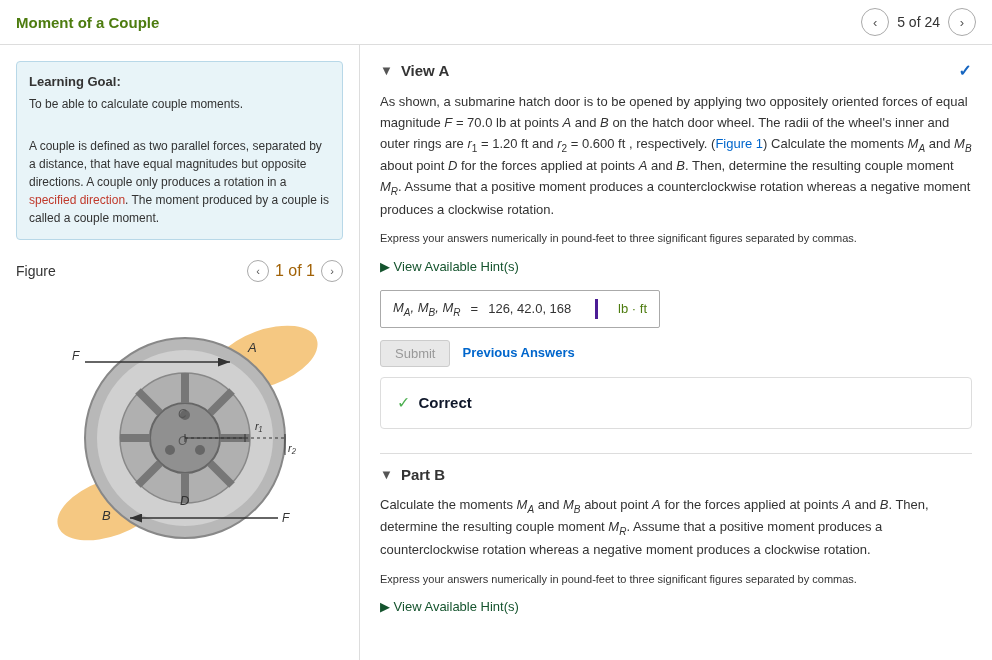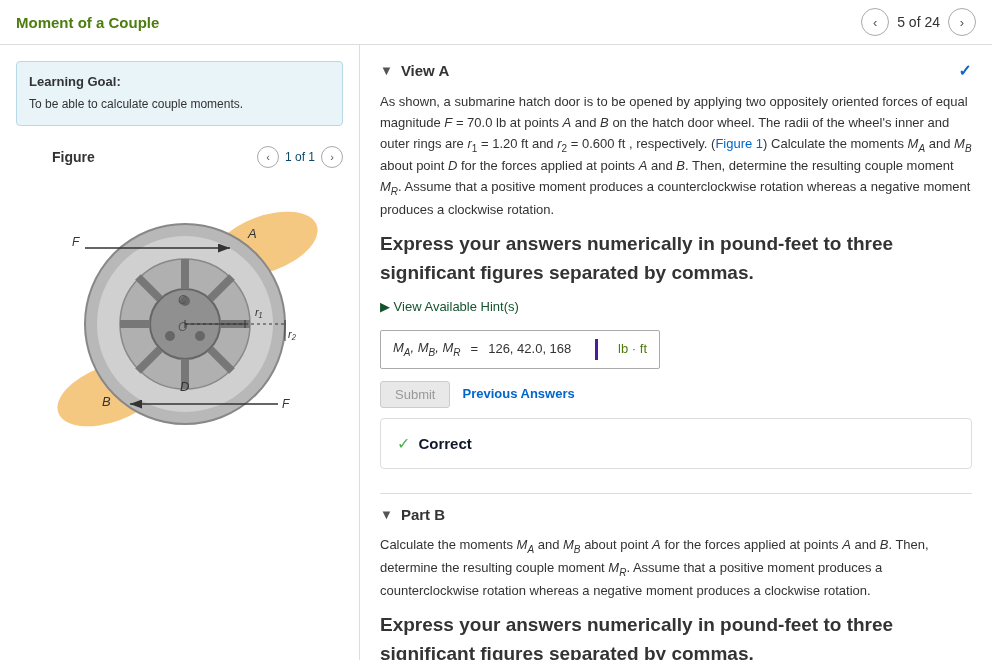--- a/index.html
+++ b/index.html
@@ -34,28 +34,28 @@
     }
     .learning-goal-box .label { font-weight: bold; font-size: 13px; margin-bottom: 6px; }
     .learning-goal-box p { font-size: 12px; line-height: 1.5; margin-bottom: 24px; }
     .learning-goal-box p:last-child { margin-bottom: 0; }
 
     .figure-section { margin-top: 8px; }
     .figure-header {
       display: flex; align-items: center; justify-content: space-between;
       margin-bottom: 8px;
     }
-    .figure-title { font-size: 14px; font-weight: bold; margin-left: 36px; }
+    .figure-title { font-size: 14px; font-weight: normal; }
     .figure-nav { display: flex; align-items: center; gap: 6px; }
     .fig-nav-btn {
       width: 22px; height: 22px; border: 1px solid #aaa; border-radius: 50%;
       background: #fff; cursor: pointer; display: flex; align-items: center; justify-content: center;
       font-size: 11px; color: #555;
     }
-    .fig-count { font-size: 12px; color: #0c4a6e; }
+    .fig-count { font-size: 16px; color: #a16207; }
 
     
     .figure-container { width: 100%; display: flex; justify-content: center; }
 
     
     .right-panel { flex: 1; padding: 16px 20px; overflow-y: auto; }
 
     
     .part-section { margin-bottom: 24px; }
     .part-header {
@@ -65,21 +65,21 @@
     .part-header-left { display: flex; align-items: center; gap: 8px; }
     .part-toggle { cursor: pointer; font-size: 13px; color: #555; }
     .part-title { font-size: 15px; font-weight: bold; }
     .part-check { color: #2196F3; font-size: 16px; }
 
     .part-body { font-size: 13px; line-height: 1.6; }
     .part-body p { margin-bottom: 10px; }
     .part-body .italic { font-style: italic; }
     .part-body .blue-link { color: #0066cc; cursor: pointer; }
 
-    .express-bold { font-weight: bold; font-size: 19px; line-height: 1.5; margin-bottom: 10px; }
+    .express-bold { font-weight: normal; font-size: 11px; line-height: 1.5; margin-bottom: 10px; }
 
     .hint-link { color: #14532d; cursor: pointer; font-size: 13px; margin-bottom: 12px; display: block; }
 
     .answer-row {
       display: flex; align-items: center; gap: 8px; margin-bottom: 12px;
     }
     .answer-box {
       border: 1px solid #aaa; border-radius: 2px; padding: 7px 12px;
       display: flex; align-items: center; gap: 6px; background: #fff;
       min-width: 280px;
@@ -124,20 +124,21 @@
     </button>
   </div>
 </div>
 
 <div class="main-layout">
 
   <div class="left-panel">
     <div class="learning-goal-box">
       <div class="label">Learning Goal:</div>
       <p>To be able to calculate couple moments.</p>
+      <p>A couple is defined as two parallel forces, separated by a distance, that have equal magnitudes but opposite directions. A couple only produces a rotation in a <span style="color:#c0392b;">specified direction</span>. The moment produced by a couple is called a couple moment.</p>
     </div>
 
     <div class="figure-section">
       <div class="figure-header">
         <span class="figure-title">Figure</span>
         <div class="figure-nav">
           <button class="fig-nav-btn">
             <span>‹</span>
           </button>
           <span class="fig-count">1 of 1</span>

